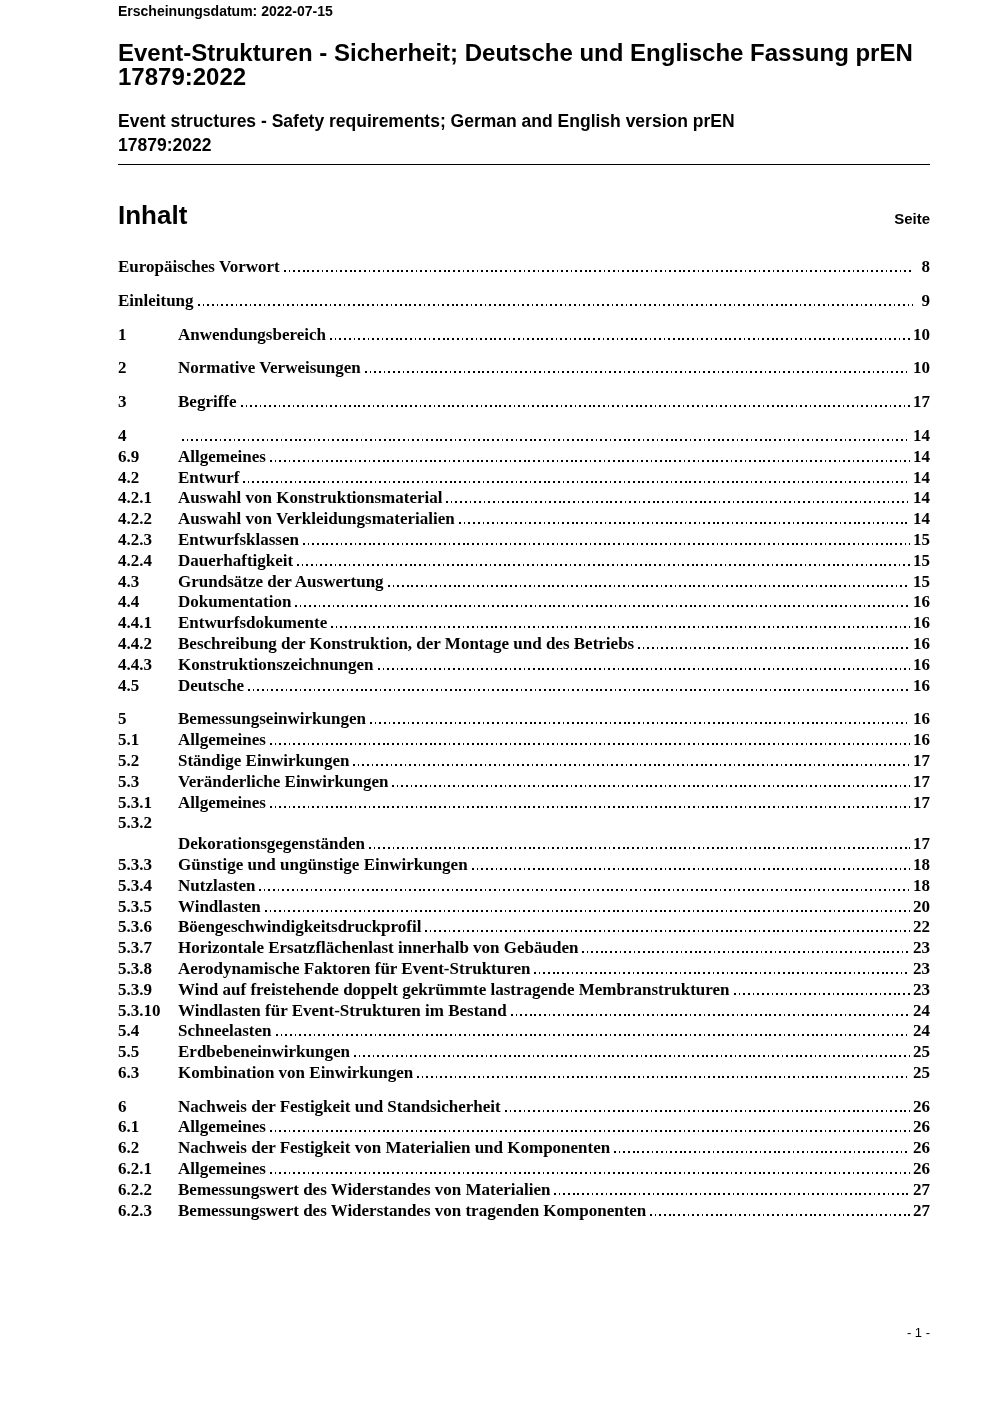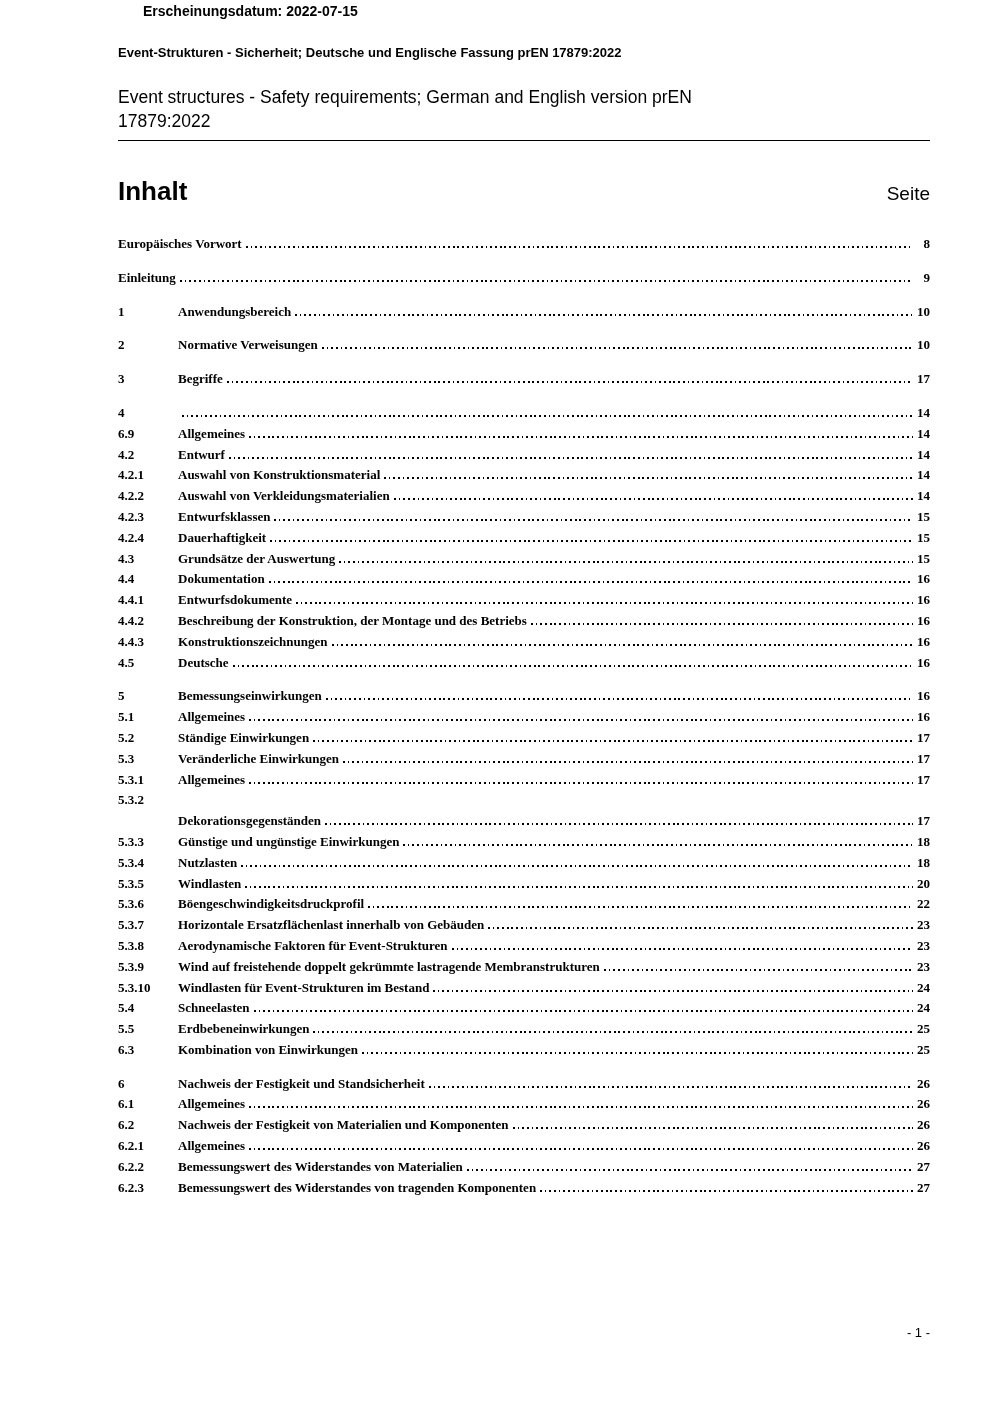--- a/index.html
+++ b/index.html
@@ -4,31 +4,31 @@
 <style>
   html, body { margin: 0; padding: 0; }
   body {
     width: 992px; height: 1403px;
     background: #ffffff; color: #000;
     position: relative; overflow: hidden;
     font-family: "Liberation Sans", sans-serif;
   }
   .content { position: absolute; left: 118px; top: 0; width: 812px; }
   .doc-number { margin: 86px 0 0 0; font-size: 25px; line-height: 30px; font-weight: bold; letter-spacing: .2px; }
-  .release { margin-top: 3px; font-size: 14px; line-height: 17px; font-weight: bold; margin-left: 25px; }
-  .title-de { margin-top: 21px; font-size: 13px; line-height: 24px; font-weight: bold; }
-  .title-en { margin-top: 20px; font-size: 17.5px; line-height: 24px; font-weight: normal; white-space: pre-line; }
+  .release { margin-top: 3px; font-size: 14px; line-height: 17px; font-weight: bold; }
+  .title-de { margin-top: 21px; font-size: 24px; line-height: 24px; font-weight: bold; }
+  .title-en { margin-top: 20px; font-size: 17.5px; line-height: 24px; font-weight: bold; white-space: pre-line; }
   .rule { margin-top: 7px; border-top: 1.5px solid #000; height: 0; }
   .toc-head { margin-top: 37px; display: flex; justify-content: space-between; align-items: baseline; }
   .toc-heading { font-size: 26px; line-height: 26px; font-weight: bold; }
-  .toc-page-label { font-size: 19px; font-weight: normal; }
+  .toc-page-label { font-size: 15px; font-weight: bold; }
   #toc-list {
     margin-top: 29px;
     font-family: "Liberation Serif", serif;
-    font-weight: bold; font-size: 13px;
+    font-weight: bold; font-size: 17px;
   }
   .toc-row { display: flex; align-items: baseline; line-height: 20.8px; }
   .toc-row.lvl1 { margin-top: 13px; }
   .toc-row:first-child { margin-top: 0; }
   .toc-num { flex: 0 0 60px; }
   .toc-title { flex: 0 1 auto; }
   .toc-leader {
     flex: 1 1 0; height: 2px; margin: 0 3px 0 4px;
     background-image: repeating-linear-gradient(90deg, #000 0 1.7px, transparent 1.7px 4.7px);
   }

